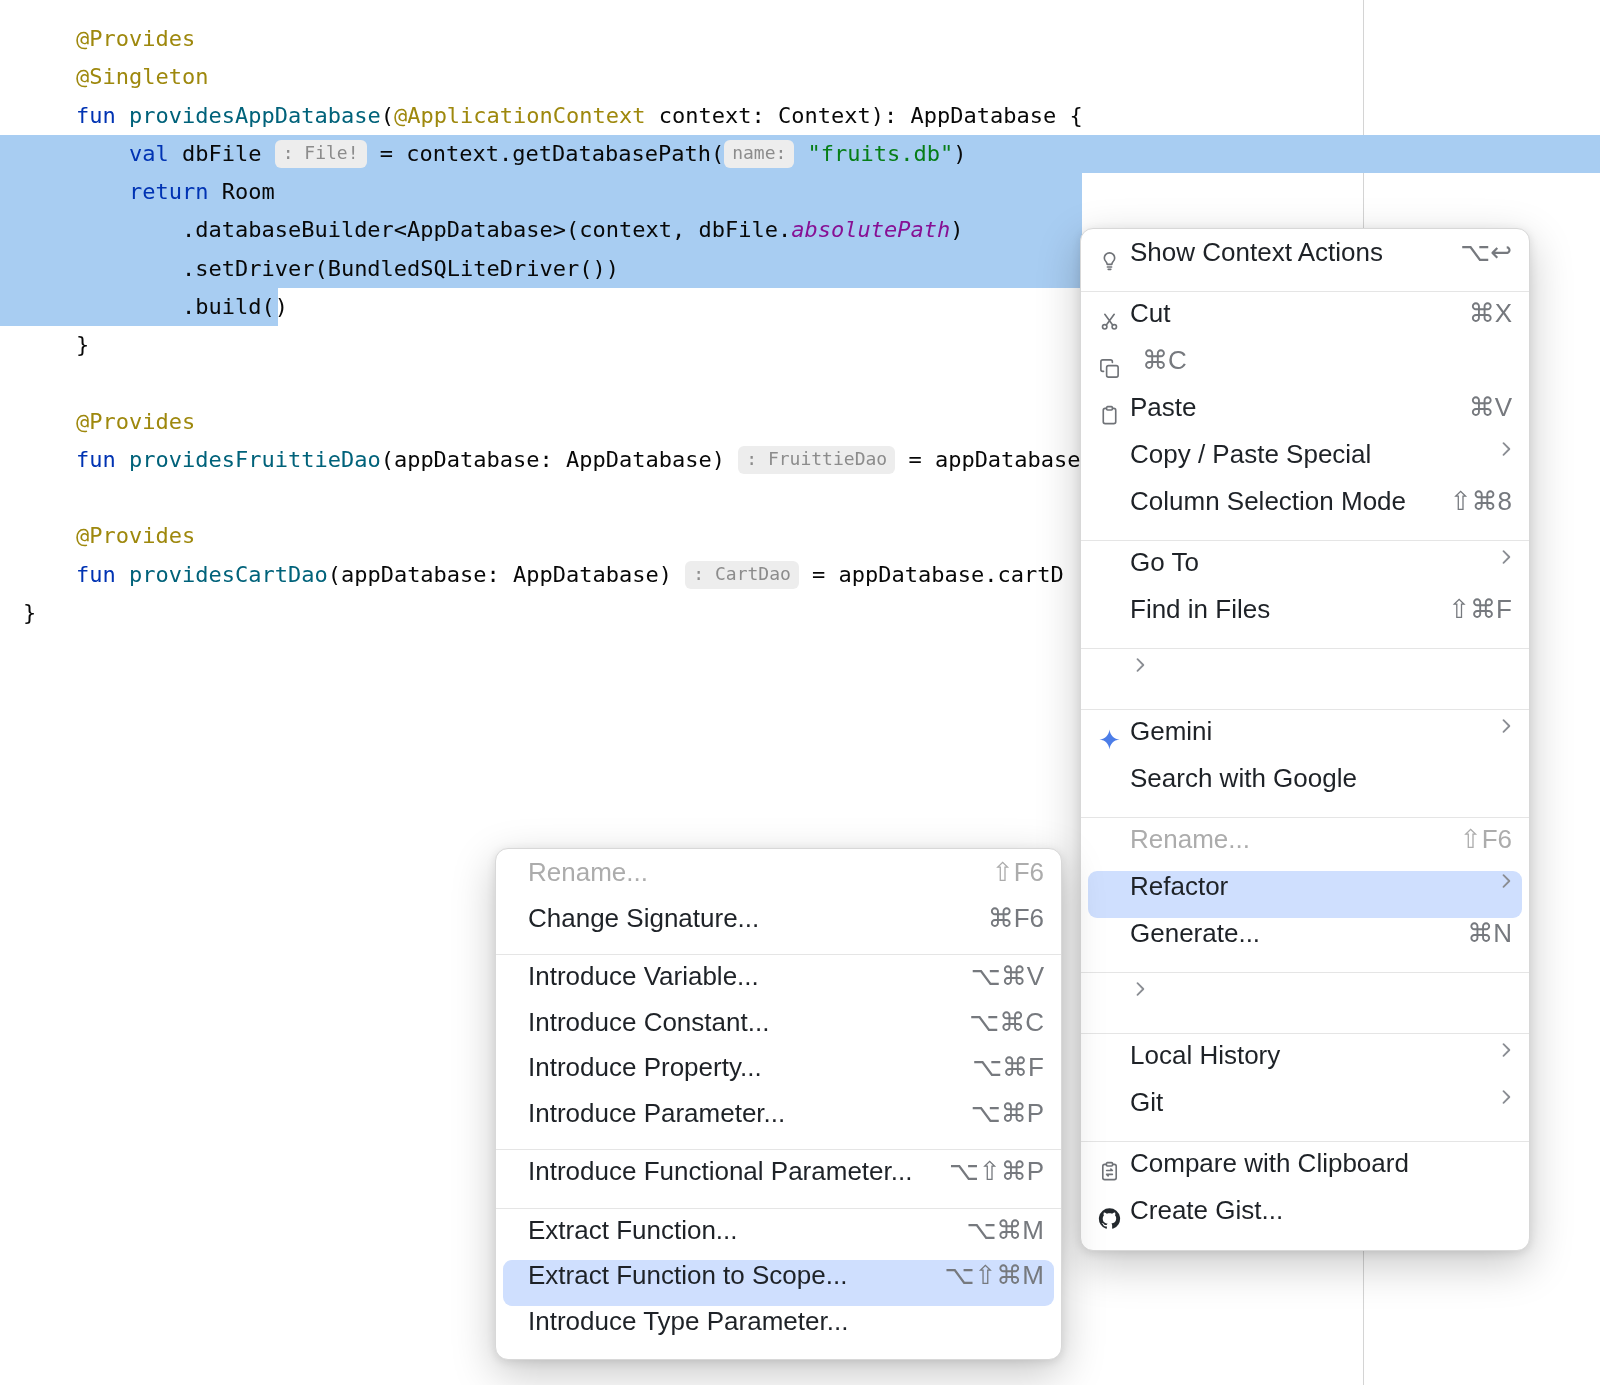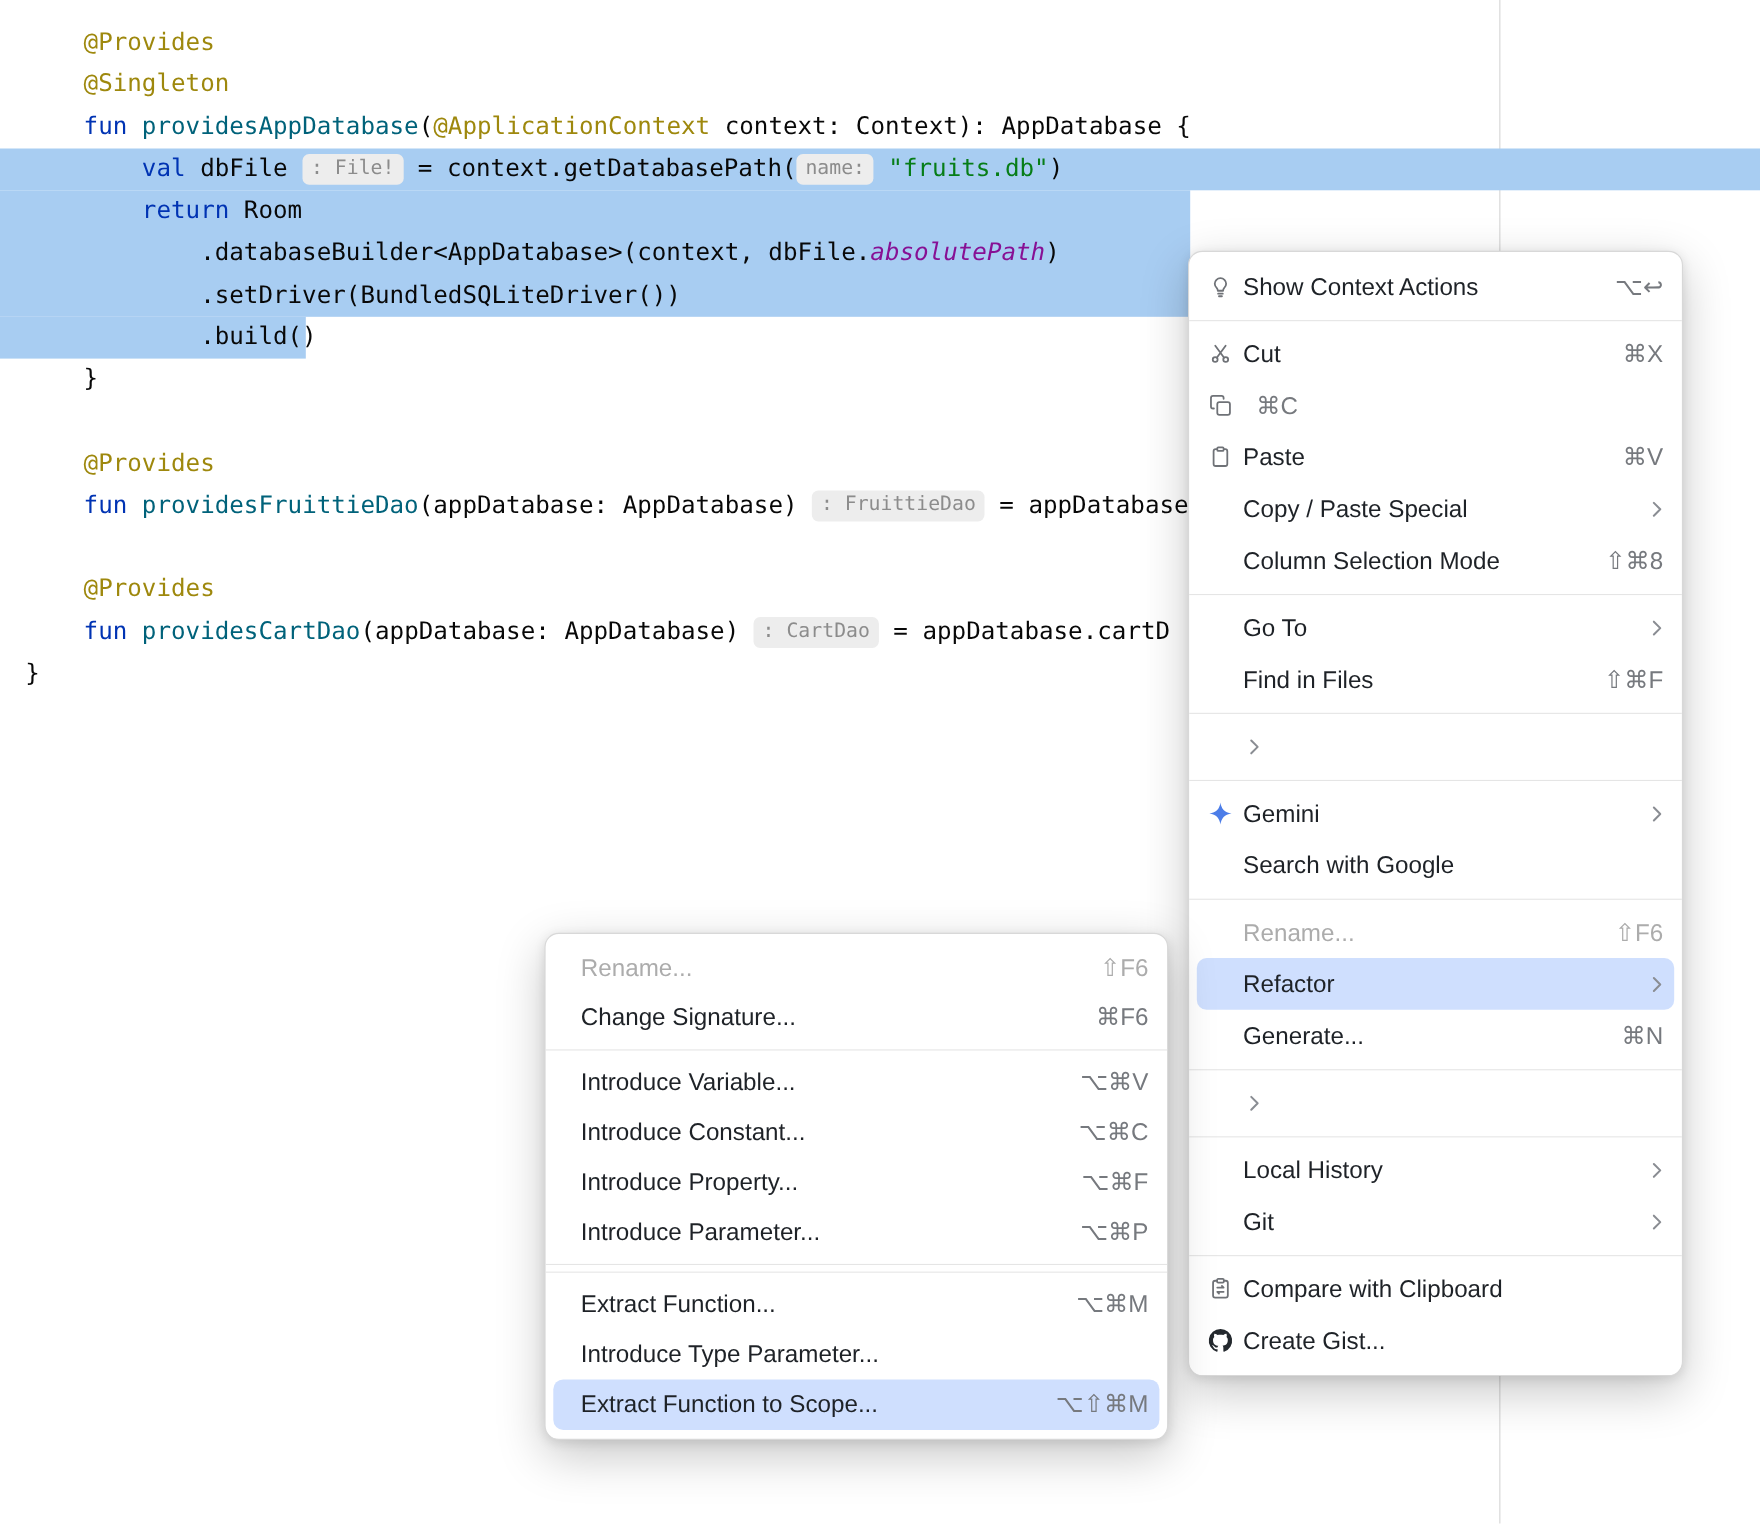--- a/index.html
+++ b/index.html
@@ -27,22 +27,22 @@
     display:inline-block;background:var(--chipbg);color:var(--chiptx);
     font-size:18px;line-height:26px;height:28px;padding:0 8px;border-radius:6px;vertical-align:2px;
   }
   .menu{
     position:absolute;background:#ffffff;border:1px solid #d8d8d8;border-radius:13px;
     box-shadow:0 14px 44px rgba(0,0,0,.22), 0 2px 10px rgba(0,0,0,.10);
     padding:8px 0;box-sizing:border-box;
   }
   #context-menu{left:1080px;top:228px;width:450px;z-index:10;}
   #refactor-submenu{left:495px;top:848px;width:567px;z-index:11;}
-  .menu-item{display:flex;align-items:center;margin:0 7px;padding:0 10px;border-radius:9px;
-    color:var(--mtext);font-size:22px;}
+  .menu-item{display:flex;margin:0 7px;padding:0 10px;border-radius:9px;
+    color:var(--mtext);font-size:26px;}
   #context-menu .menu-item{height:47px;}
   #refactor-submenu .menu-item{height:45.5px;padding-left:25px;}
   .mi-icon{width:32px;display:flex;align-items:center;}
   .mi-label{flex:1;white-space:nowrap;}
   .mi-short{color:var(--mshort);margin-left:12px;white-space:nowrap;}
   .menu-item.disabled .mi-label,.menu-item.disabled .mi-short{color:var(--mdis);}
   .menu-item.hl{background:var(--mhl);}
   .mi-chevron{display:flex;margin-right:-4px;}
   .menu-sep{height:1px;background:var(--msep);margin:6.5px 0;}
   #refactor-submenu .menu-sep{margin:6px 0;}
@@ -261,25 +261,29 @@
     </div>
     <div class="menu-item">
       <span class="mi-label">Introduce Property...</span>
       <span class="mi-short">⌥⌘F</span>
     </div>
     <div class="menu-item">
       <span class="mi-label">Introduce Parameter...</span>
       <span class="mi-short">⌥⌘P</span>
     </div>
     <div class="menu-sep"></div>
+    <div class="menu-item">
+      <span class="mi-label">Introduce Functional Parameter...</span>
+      <span class="mi-short">⌥⇧⌘P</span>
+    </div>
     <div class="menu-sep"></div>
     <div class="menu-item">
       <span class="mi-label">Extract Function...</span>
       <span class="mi-short">⌥⌘M</span>
-    </div>
-    <div class="menu-item">
-      <span class="mi-label">Introduce Type Parameter...</span>
     </div>
     <div class="menu-item hl">
       <span class="mi-label">Extract Function to Scope...</span>
       <span class="mi-short">⌥⇧⌘M</span>
     </div>
+    <div class="menu-item">
+      <span class="mi-label">Introduce Type Parameter...</span>
+    </div>
   </div>
 
 </body></html>

